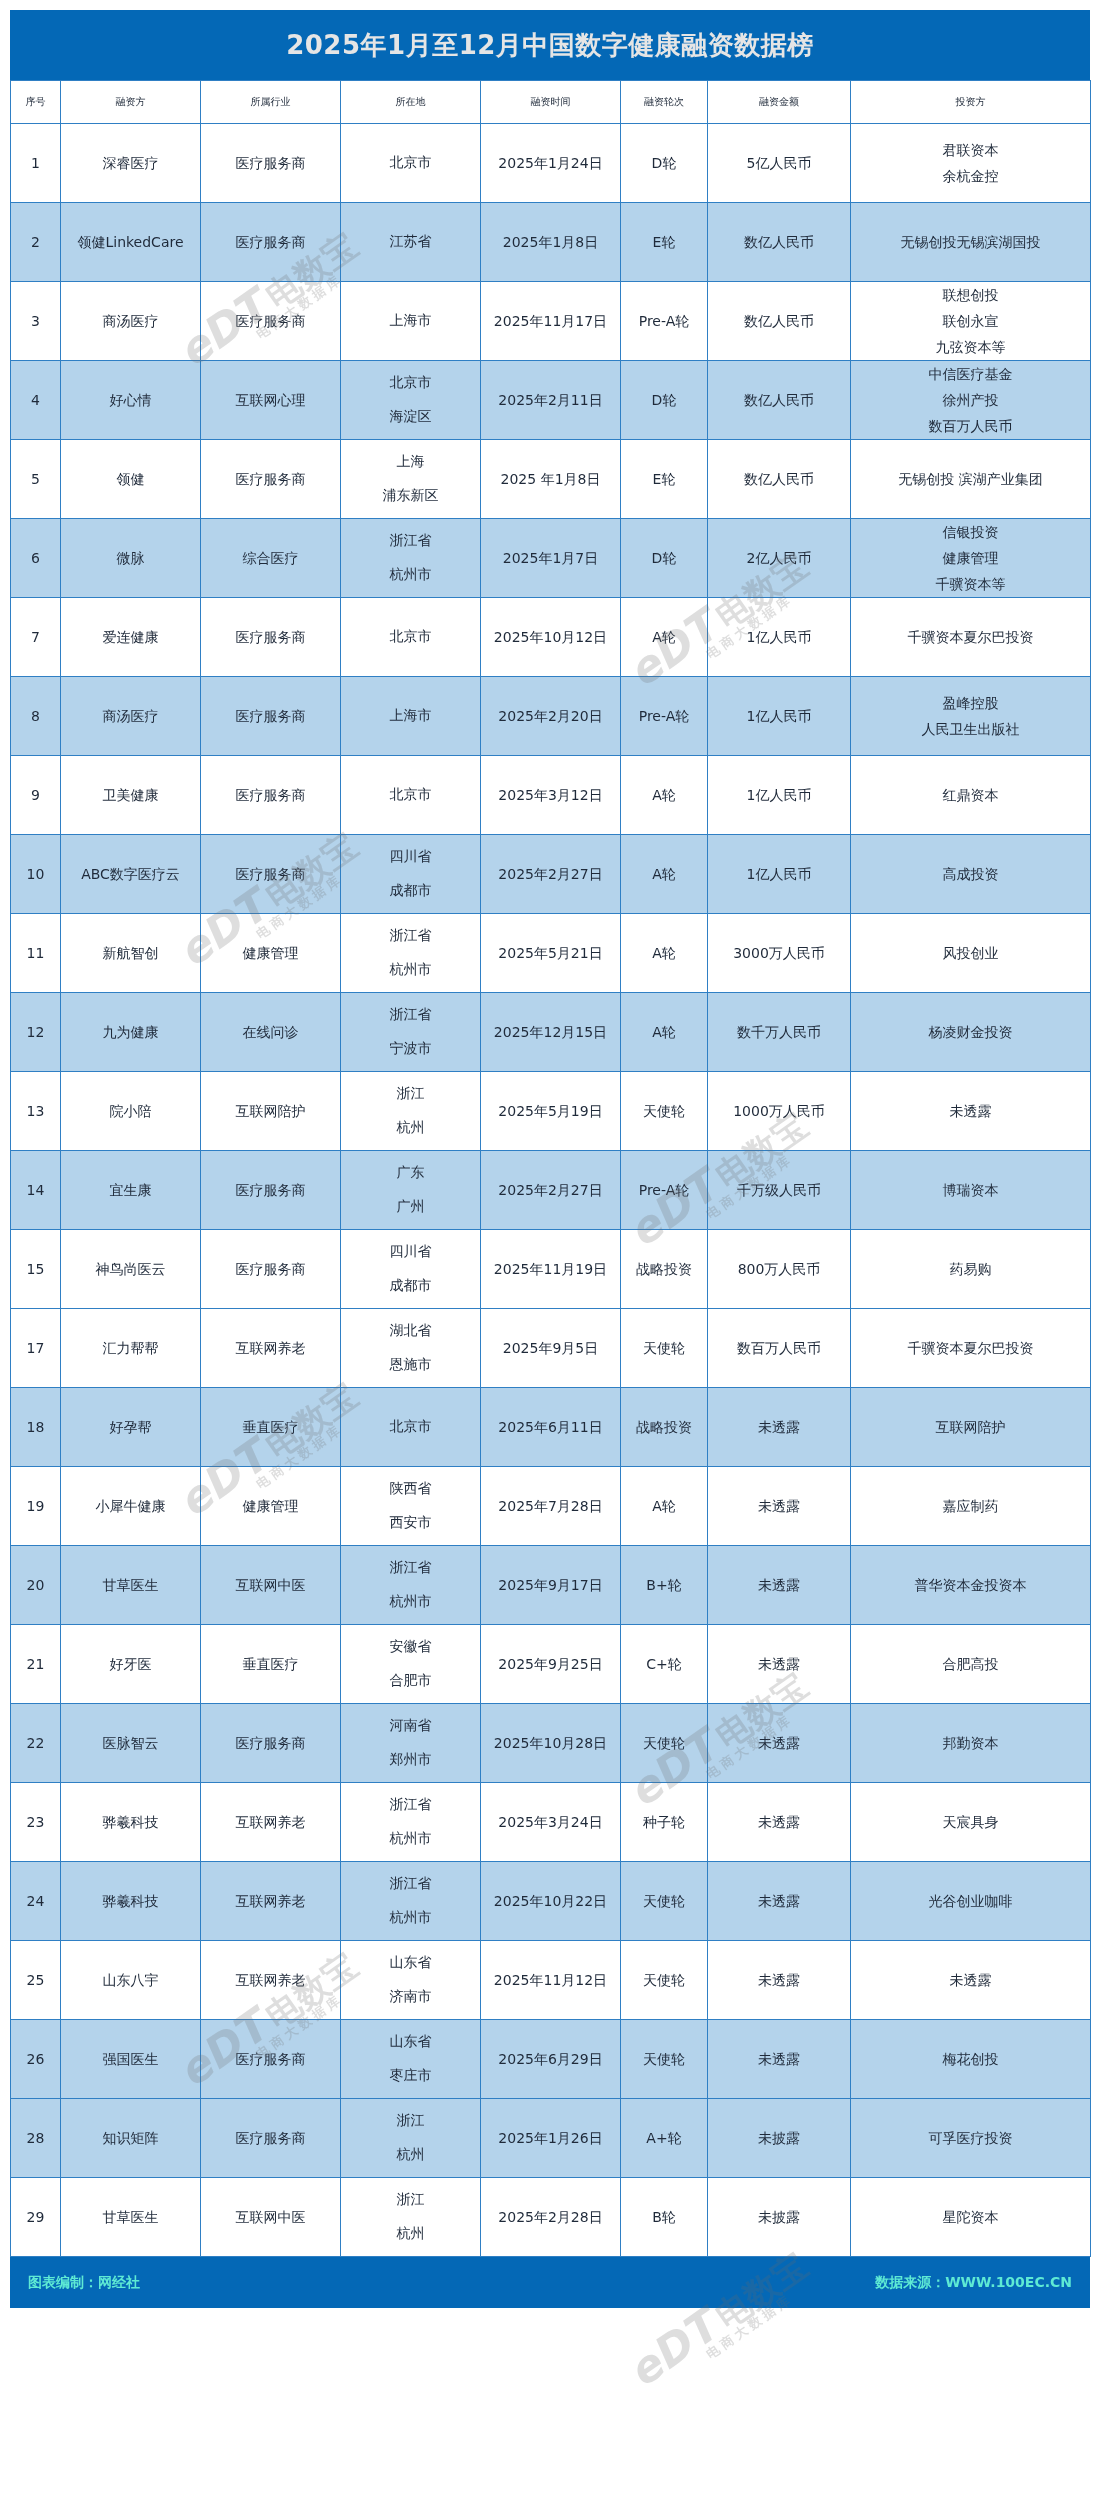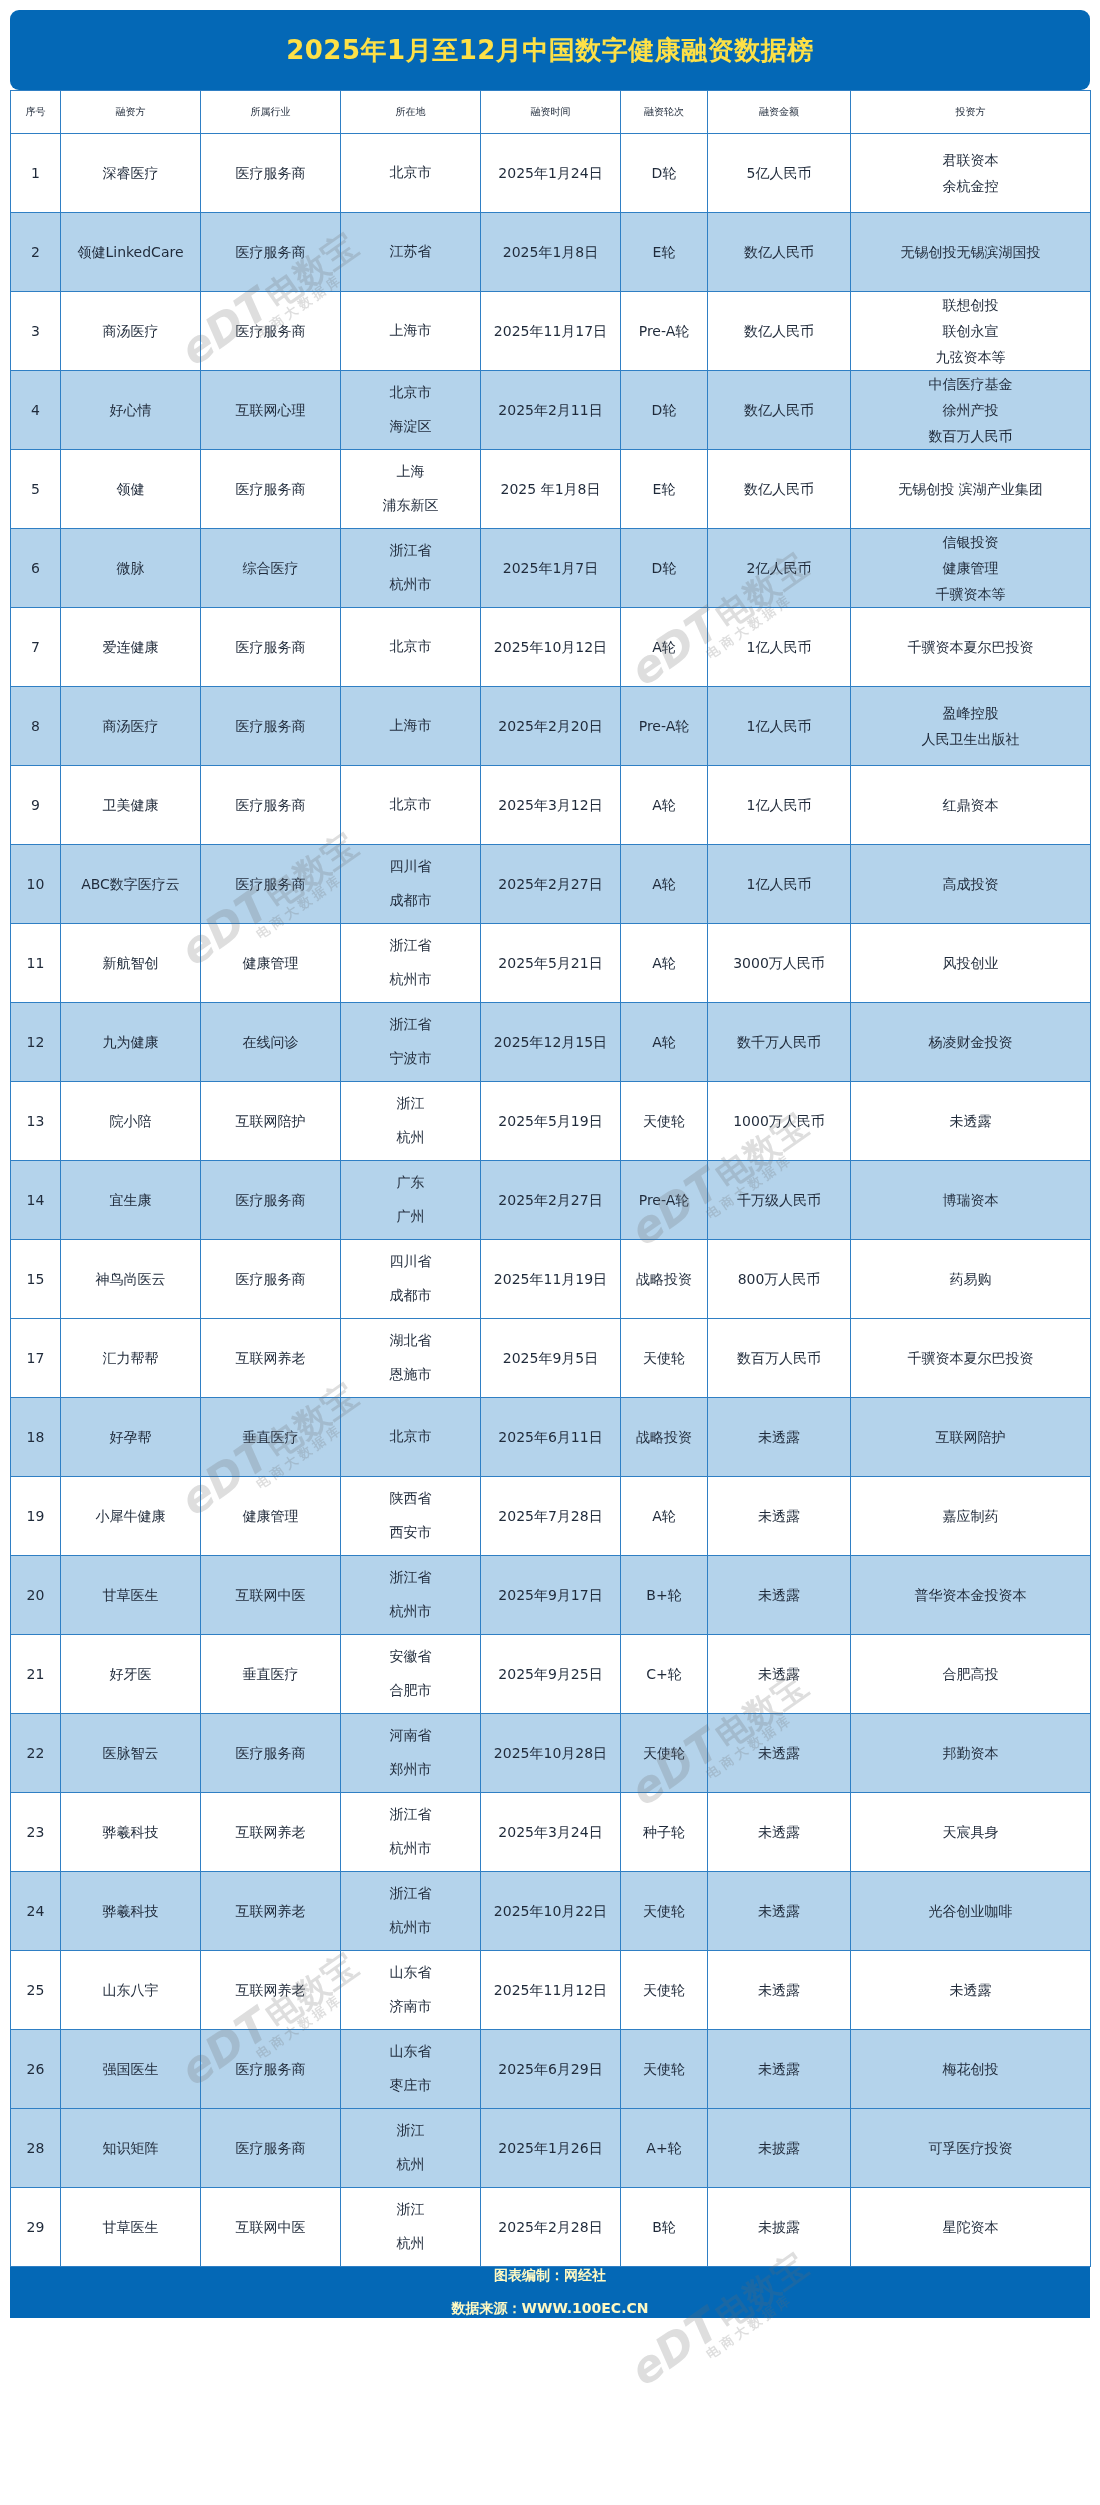--- a/index.html
+++ b/index.html
@@ -1,41 +1,41 @@
 <!DOCTYPE html>
 <html><head>
 <meta charset="utf-8">
 <style>
   html, body { margin: 0; padding: 0; background: #ffffff; }
   body { width: 1100px; height: 2505px; position: relative; overflow: hidden;
          font-family: "DejaVu Sans", "Liberation Sans", sans-serif; color: #1f2a3a; }
   .sheet { position: absolute; left: 10px; top: 10px; width: 1080px; }
-  .title-band { height: 80px; background: #0468b6; color: #fde047;
+  .title-band { height: 70px; background: #0468b6; color: #e5e5e5;
                 display: flex; align-items: center; justify-content: center;
-                font-size: 26px; font-weight: bold; letter-spacing: 0.5px; border-radius: 9px; }
+                font-size: 26px; font-weight: bold; letter-spacing: 0.5px; }
   table { border-collapse: collapse; width: 1080px; table-layout: fixed; }
   th, td { border: 1.5px solid #2f7fc4; text-align: center; vertical-align: middle;
            font-size: 14px; padding: 0 3px; overflow: hidden; }
   th { height: 42px; font-weight: normal; font-size: 10px; background: #ffffff; color: #1f2a3a; }
   td { height: 78px; line-height: 26px; }
   tr.row-even td { background: #b4d3eb; }
   tr.row-odd td { background: #ffffff; }
   td .line { display: block; }
   td.loc .line { line-height: 34px; font-family: Liberation Serif, serif; }
   .col-idx { width: 50px; }
   .col-name { width: 140px; }
   .col-ind { width: 140px; }
   .col-loc { width: 140px; }
   .col-date { width: 140px; }
   .col-round { width: 87px; }
   .col-amt { width: 143px; }
   .col-inv { width: 240px; }
-  .footer-band { height: 51px; background: #0468b6; color: #fef9c3;
+  .footer-band { height: 51px; background: #0468b6; color: #5eead4;
                  display: flex; align-items: center; justify-content: space-between;
-                 padding: 0 18px; font-size: 14px; font-weight: bold; box-sizing: border-box; flex-direction: column; }
+                 padding: 0 18px; font-size: 14px; font-weight: bold; box-sizing: border-box; }
   .watermark { position: absolute; pointer-events: none; opacity: 0.22; transform: rotate(-35deg);
                color: #6b6b6b; font-weight: bold; white-space: nowrap; }
   .watermark .wm-logo { font-size: 44px; font-style: italic; font-family: "DejaVu Sans", sans-serif; }
   .watermark .wm-cn { font-size: 34px; margin-left: 4px; }
   .watermark .wm-sub { display: block; font-size: 13px; margin-left: 70px; margin-top: -10px; letter-spacing: 4px; }
 </style>
 </head>
 <body>
 
 <div class="sheet">

